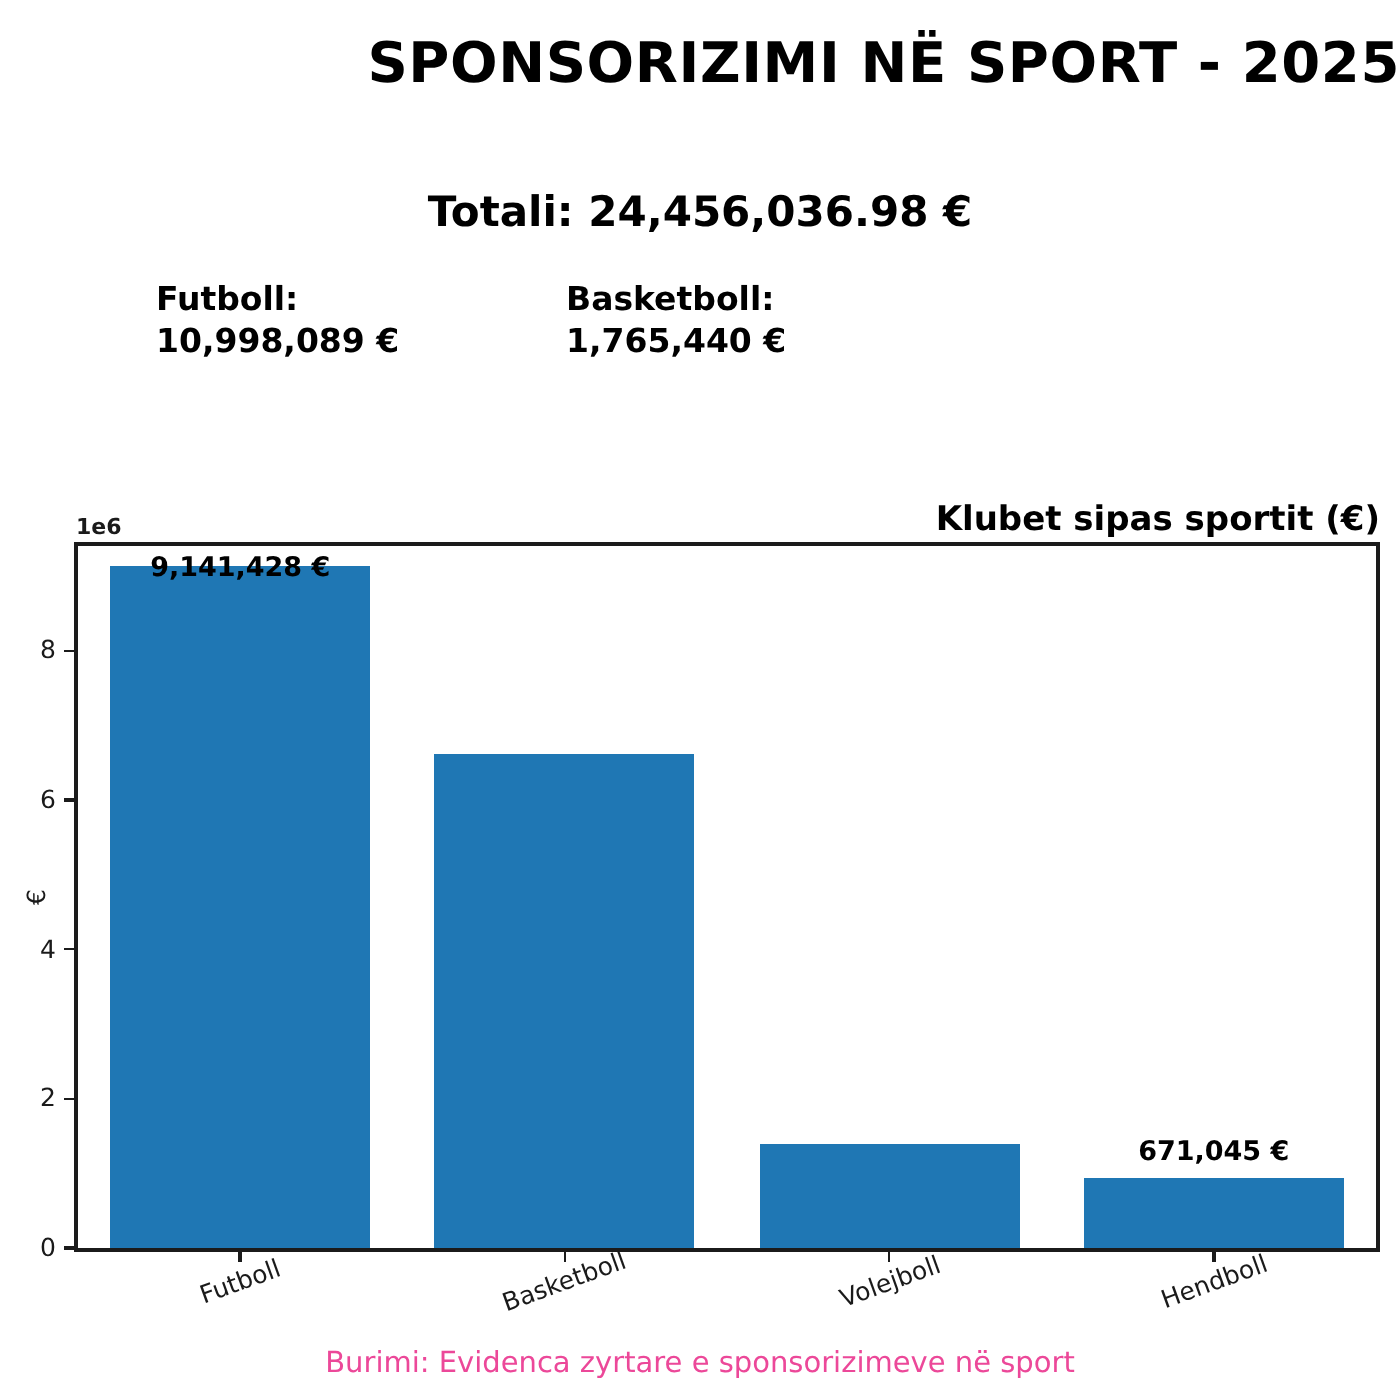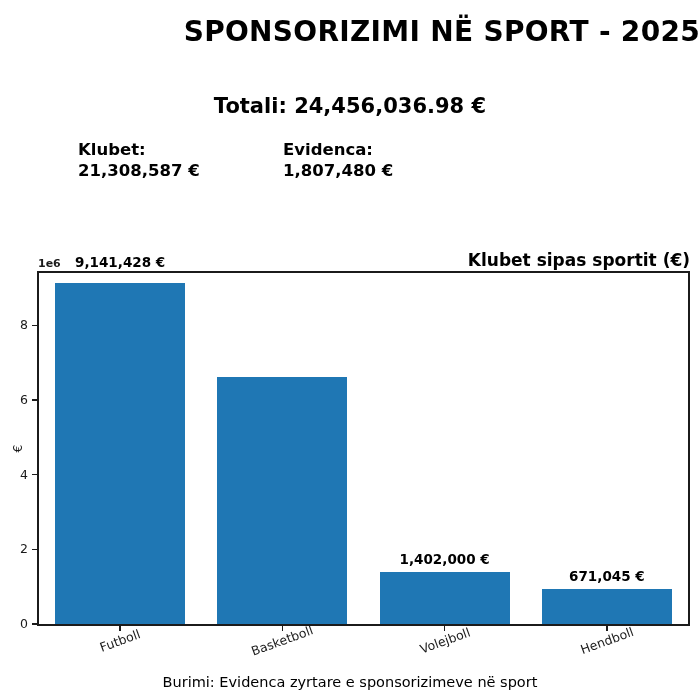--- a/index.html
+++ b/index.html
@@ -52,53 +52,52 @@
     position: absolute; text-align: center; font-size: 12.5px; color: #1a1a1a;
     transform: rotate(-20deg); white-space: nowrap;
   }
   .y-tick-mark { position: absolute; width: 5px; height: 1.5px; background: #1b1b1b; left: -7px; }
   .y-tick-label {
     position: absolute; text-align: right; width: 44px; left: -55px;
     font-size: 12.5px; color: #1a1a1a;
   }
   .footer {
     position: absolute; top: 674px; left: 0; width: 700px;
-    text-align: center; font-size: 14.5px; color: #000000;
+    text-align: center; font-size: 14.5px; color: #ec4899;
   }
 </style>
 </head>
 <body>
 
 <div id="stage">
   <div class="main-title">SPONSORIZIMI NË SPORT - 2025</div>
   <div class="subtitle">Totali: 24,456,036.98 €</div>
 
   <div class="stat stat-klubet">
-    <div>Klubet:</div>
-    <div>21,308,587 €</div>
+    <div>Futboll:</div>
+    <div>10,998,089 €</div>
   </div>
   <div class="stat stat-federatat">
-    <div>Evidenca:</div>
-    <div>1,807,480 €</div>
+    <div>Basketboll:</div>
+    <div>1,765,440 €</div>
   </div>
 
   <div class="chart-title">Klubet sipas sportit (€)</div>
   <div class="offset-text">1e6</div>
   <div class="ylabel">€</div>
 
   <div id="plot">
       <div class="bar" style="left: 16.225px; width: 129.8px; height: 341.345px; background: rgb(31, 119, 180);"></div>
-      <div class="bar-value-label" style="left: -8.875px; width: 180px; bottom: 354px;">9,141,428 €</div>
+      <div class="bar-value-label" style="left: -8.875px; width: 180px; bottom: 332px;">9,141,428 €</div>
       <div class="x-tick-mark" style="left: 80.375px;"></div>
       <div class="x-tick-label" style="left: 6.125px; width: 150px; top: 360px; transform: rotate(-20deg);">Futboll</div>
       <div class="bar" style="left: 178.475px; width: 129.8px; height: 247.373px; background: rgb(31, 119, 180);"></div>
       <div class="x-tick-mark" style="left: 242.625px;"></div>
       <div class="x-tick-label" style="left: 168.375px; width: 150px; top: 360px; transform: rotate(-20deg);">Basketboll</div>
       <div class="bar" style="left: 340.725px; width: 129.8px; height: 52.3513px; background: rgb(31, 119, 180);"></div>
-      <div class="bar-value-label" style="left: 315.625px; width: 180px; bottom: 57.3513px;">1,402,000 €</div>
       <div class="x-tick-mark" style="left: 404.875px;"></div>
       <div class="x-tick-label" style="left: 330.625px; width: 150px; top: 360px; transform: rotate(-20deg);">Volejboll</div>
       <div class="bar" style="left: 502.975px; width: 129.8px; height: 35.3651px; background: rgb(31, 119, 180);"></div>
       <div class="bar-value-label" style="left: 477.875px; width: 180px; bottom: 40.3651px;">671,045 €</div>
       <div class="x-tick-mark" style="left: 567.125px;"></div>
       <div class="x-tick-label" style="left: 492.875px; width: 150px; top: 360px; transform: rotate(-20deg);">Hendboll</div>
       <div class="y-tick-mark" style="top: 350.25px;"></div>
       <div class="y-tick-label" style="top: 343px;">0</div>
       <div class="y-tick-mark" style="top: 275.569px;"></div>
       <div class="y-tick-label" style="top: 268.319px;">2</div>

